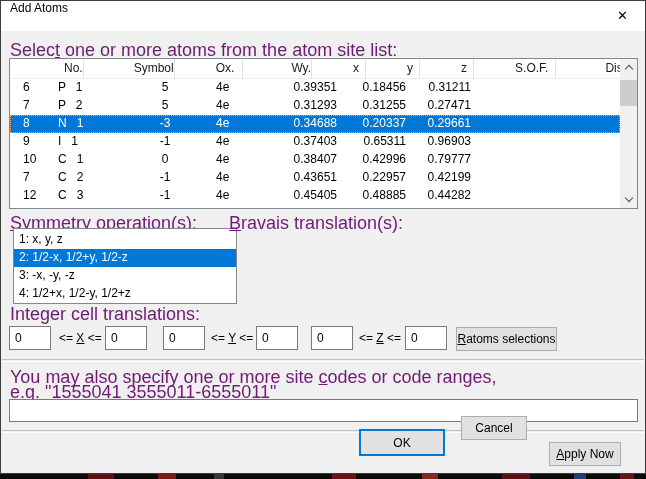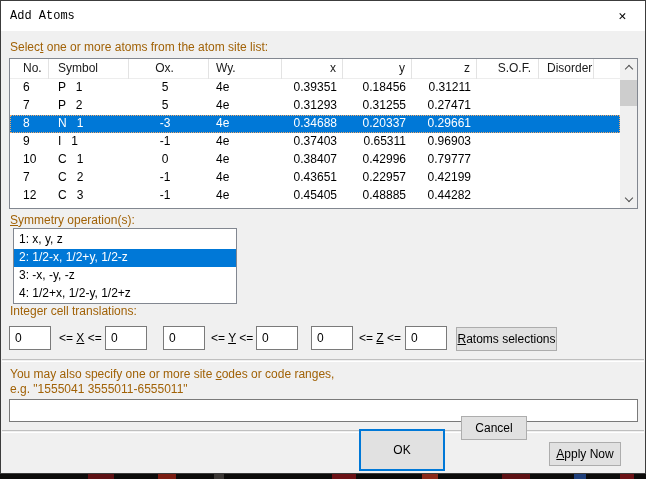--- a/index.html
+++ b/index.html
@@ -5,34 +5,34 @@
   * { margin:0; padding:0; box-sizing:border-box; }
   body { font-family:"Liberation Sans", sans-serif; }
   .screen { position:relative; width:646px; height:479px; background:#0c0b0a; overflow:hidden; }
   .bg-strip { position:absolute; left:0; bottom:0; width:646px; height:6px; background:#0c0b0a; }
   .patch { position:absolute; bottom:0; height:5px; }
 
   .dialog { position:absolute; left:0; top:0; width:646px; height:474px;
             background:var(--dialog-bg,#f0f0f0); border:1px solid #3c3c3c; }
 
   .titlebar { position:absolute; left:0; top:0; width:644px; height:30px;
-              background:var(--titlebar-bg,#ffffff); display:flex; align-items:center;font-family:Liberation Mono, monospace; }
+              background:var(--titlebar-bg,#ffffff); display:flex; align-items:flex-start; }
   .title { padding-left:9px; font-size:12px; color:#000; }
   .closebtn { position:absolute; right:0; top:0; width:45px; height:29px;
               display:flex; align-items:center; justify-content:center;
               font-size:13px; color:#000; cursor:default; }
 
-  .lbl { position:absolute; font-size:12px; color:#a16207; white-space:nowrap; }
+  .lbl { position:absolute; font-size:18px; color:#701a75; white-space:nowrap; }
   .u { text-decoration:underline; }
 
   
   .atomlist { position:absolute; left:8px; top:57px; width:629px; height:151px;
               background:#fff; border:1px solid var(--control-border,#828790); overflow:hidden; }
   .lheader { display:flex; height:20px; width:calc(100% - 17px); border-bottom:1px solid #ededed; }
-  .hc { font-size:12px; color:#1a1a1a; line-height:19px; border-right:1px solid #e3e3e3; height:20px; }
+  .hc { font-size:12px; color:#1a1a1a; line-height:19px; border-right:1px solid #e3e3e3; height:20px;margin-left:41px; }
   .rows { width:calc(100% - 17px); }
   .trow { display:flex; height:18px; font-size:12px; color:#000; }
   .trow.sel { background:var(--selection,#0078d7); color:#fff;
               outline:1px dotted var(--focus-dots,#f0a868); outline-offset:-1px; }
   .cell { line-height:17px; height:18px; overflow:hidden; }
   .w-no{width:39px}.w-sym{width:80px}.w-ox{width:80px}.w-wy{width:73px}
   .w-x{width:61px}.w-y{width:69px}.w-z{width:65px}.w-sof{width:62px}.w-dis{width:55px}
   .fill { flex:1; border-right:none !important; }
   .c-no{padding-left:13px}
   .c-sym{padding-left:9px; white-space:pre;}
@@ -231,20 +231,23 @@
     <div class="lbl" style="left:9px;top:212px">
       <span></span><span class="u">S</span><span>ymmetry operation(s):</span>
     </div>
     <div class="listbox" style="left:12px;top:227px;width:224px;height:76px">
       <div class="litem">1: x, y, z</div>
       <div class="litem sel">2: 1/2-x, 1/2+y, 1/2-z</div>
       <div class="litem">3: -x, -y, -z</div>
       <div class="litem">4: 1/2+x, 1/2-y, 1/2+z</div>
     </div>
 
+    <div class="lbl" style="left:228px;top:212px">
+      <span></span><span class="u">B</span><span>ravais translation(s):</span>
+    </div>
 
     <div class="lbl" style="left:9px;top:303px">Integer cell translations:</div>
 
     <input class="numbox" style="left: 8px; top: 325px;" value="0">
     <span class="cmp" style="left:58px;top:330px"><span>&lt;= </span><span class="u">X</span><span> &lt;=</span></span>
     <input class="numbox" style="left: 104px; top: 325px;" value="0">
 
     <input class="numbox" style="left: 162px; top: 325px;" value="0">
     <span class="cmp" style="left:210px;top:330px"><span>&lt;= </span><span class="u">Y</span><span> &lt;=</span></span>
     <input class="numbox" style="left: 255px; top: 325px;" value="0">
@@ -262,21 +265,21 @@
     <div class="sep" style="top:358px"></div>
 
     <div class="lbl" style="left:9px;top:366px">
       <span>You may also specify one or more site </span><span class="u">c</span><span>odes or code ranges,</span>
     </div>
     <div class="lbl" style="left:9px;top:381px">e.g. "1555041 3555011-6555011"</div>
     <input class="codesinput" value="" style="">
 
     <div class="sep" style="top:429px"></div>
 
-    <button class="btn default" style="left:358px;top:428px;width:86px;height:42px">OK</button>
+    <button class="btn default" style="left:358px;top:428px;width:86px;height:27px">OK</button>
     <button class="btn" style="left:460px;top:415px;width:66px;height:24px">Cancel</button>
     <button class="btn" style="left:548px;top:441px;width:72px;height:24px">
       <span></span>
         <span class="u">A</span>
         <span>pply Now</span>
     </button>
 
   </div>
 </div>
 

